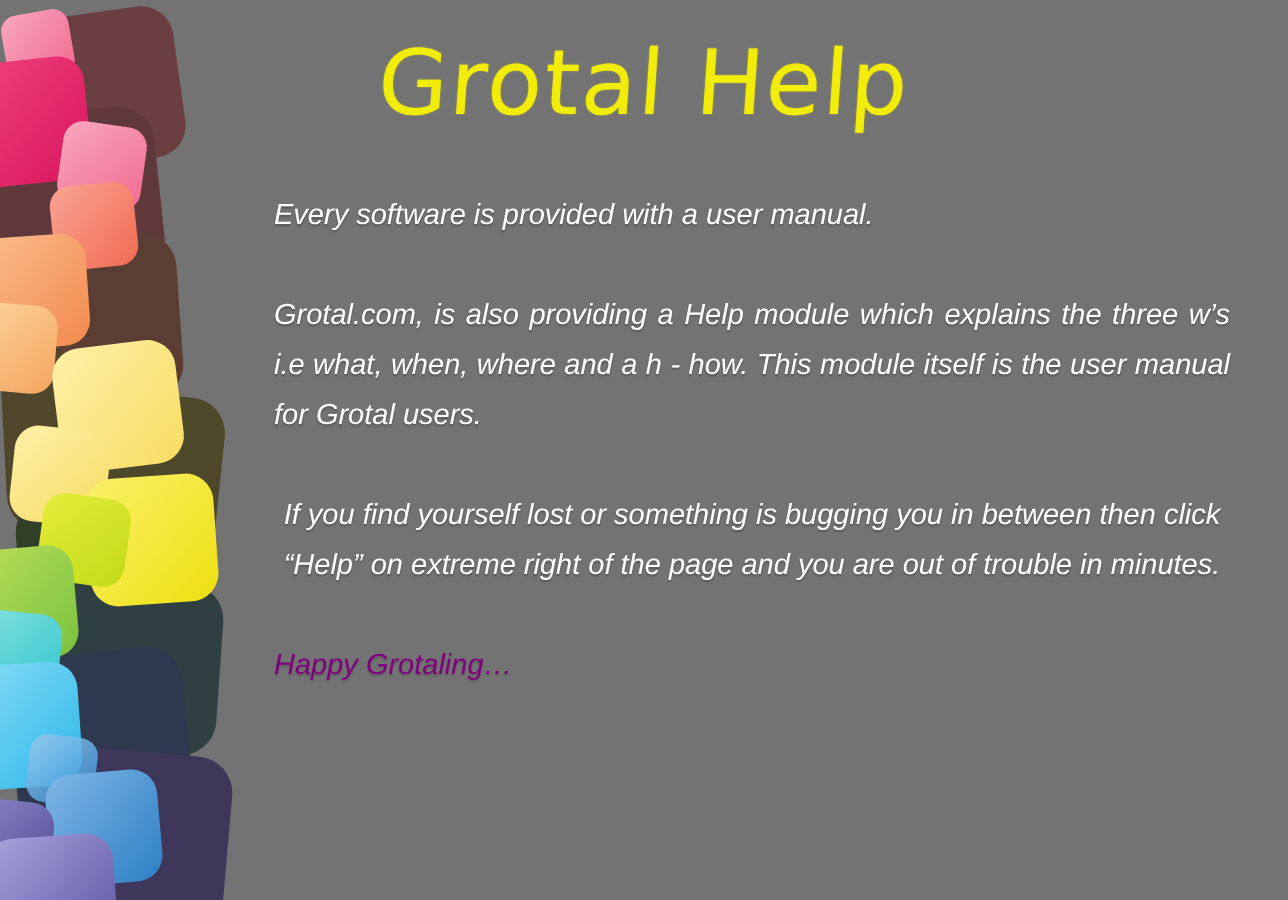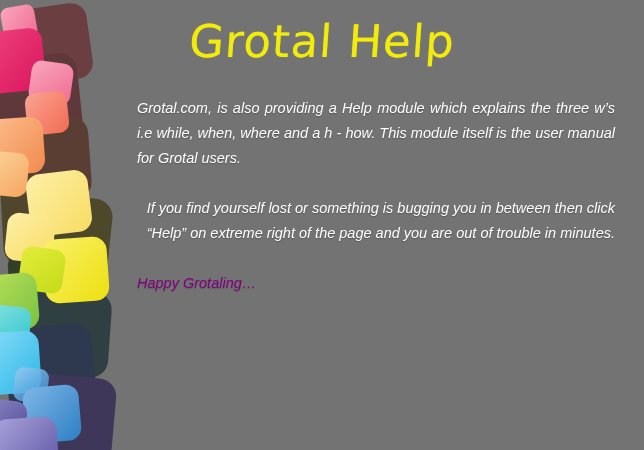--- a/index.html
+++ b/index.html
@@ -61,21 +61,21 @@
     font-family:"Liberation Sans", sans-serif;
     font-style:italic;
     font-size:14.5px;
     line-height:25px;
     text-align:justify;
     text-justify:inter-word;
     margin-bottom:25px;
     text-shadow:0 1px 1px rgba(0,0,0,0.25);
   }
   .para:last-child { margin-bottom:0; }
-  .para.nojustify { text-align:right; }
+  .para.nojustify { text-align:center; }
 
   .signoff {
     color:#800080;
     font-family:"Liberation Sans", sans-serif;
     font-style:italic;
     font-size:14.5px;
     line-height:25px;
     text-align:left;
     text-shadow:0 1px 1px rgba(0,0,0,0.18);
   }
@@ -185,22 +185,23 @@
       <rect x="24" y="386" width="56" height="56" rx="13" fill="url(#gBlue2)" transform="rotate(-5 52 414)"></rect>
 
       <rect x="-20" y="400" width="46" height="46" rx="12" fill="url(#gViolet)" transform="rotate(6 3 423)"></rect>
       <rect x="-6" y="418" width="64" height="64" rx="14" fill="url(#gViolet2)" transform="rotate(-4 26 450)"></rect>
     </svg>
   </div>
 
   <div id="title">Grotal Help</div>
 
   <div id="copy">
-
-
-    <p class="para">Grotal.com, is also providing a Help module which explains the three w’s i.e while, when, where and a h - how. This module itself is the user manual for Grotal users.</p>
+    <p class="para">Every software is provided with a user manual.</p>
+
+
+    <p class="para">Grotal.com, is also providing a Help module which explains the three w’s i.e what, when, where and a h - how. This module itself is the user manual for Grotal users.</p>
 
     <p class="para nojustify">If you find yourself lost or something is bugging you in between then click “Help” on  extreme right of the page and you are out of trouble in minutes.</p>
 
     <p class="signoff">Happy Grotaling…</p>
   </div>
 
 </div>
 
 </body></html>

